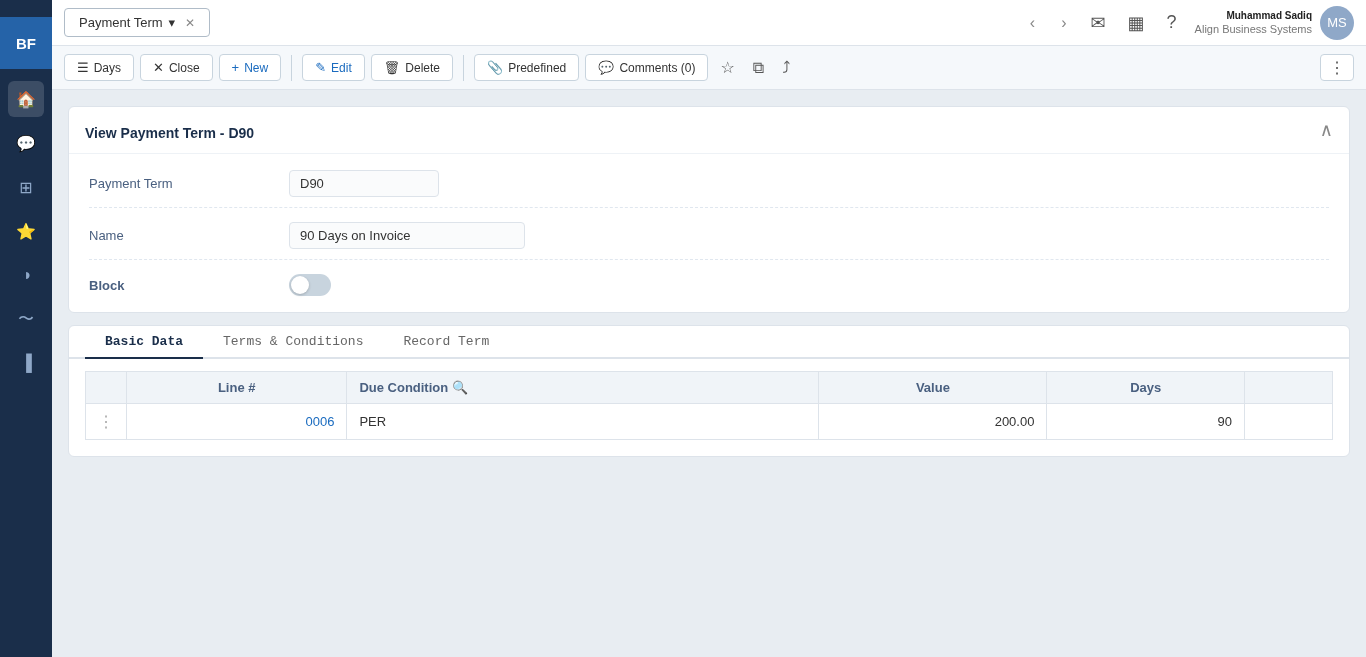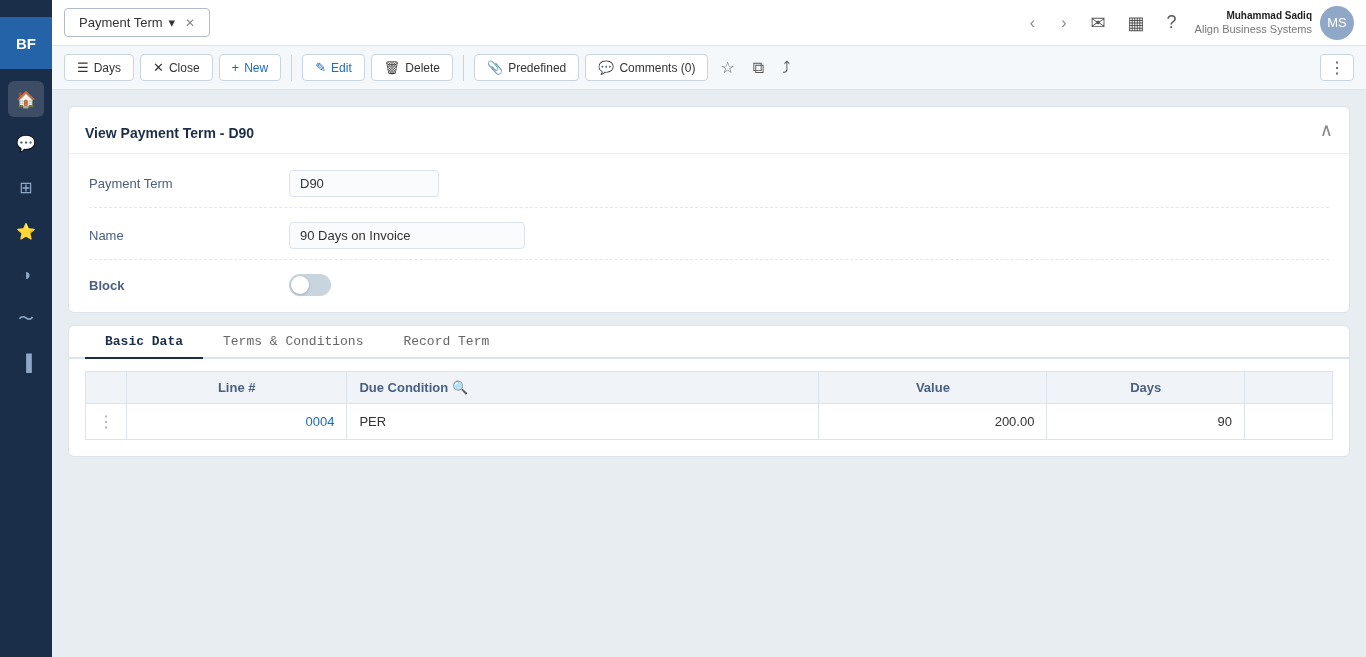--- a/index.html
+++ b/index.html
@@ -457,21 +457,21 @@
               <th>Value</th>
               <th>Days</th>
               <th></th>
             </tr>
           </thead>
           <tbody>
             <tr class="table-row">
               <td>
                 <div class="table-row-handle">⋮</div>
               </td>
-              <td class="link-cell">0004</td>
+              <td class="link-cell">0006</td>
               <td>PER</td>
               <td class="num">200.00</td>
               <td class="num">90</td>
               <td></td>
             </tr>
           </tbody>
         </table>
       </div>
     </div>
 

